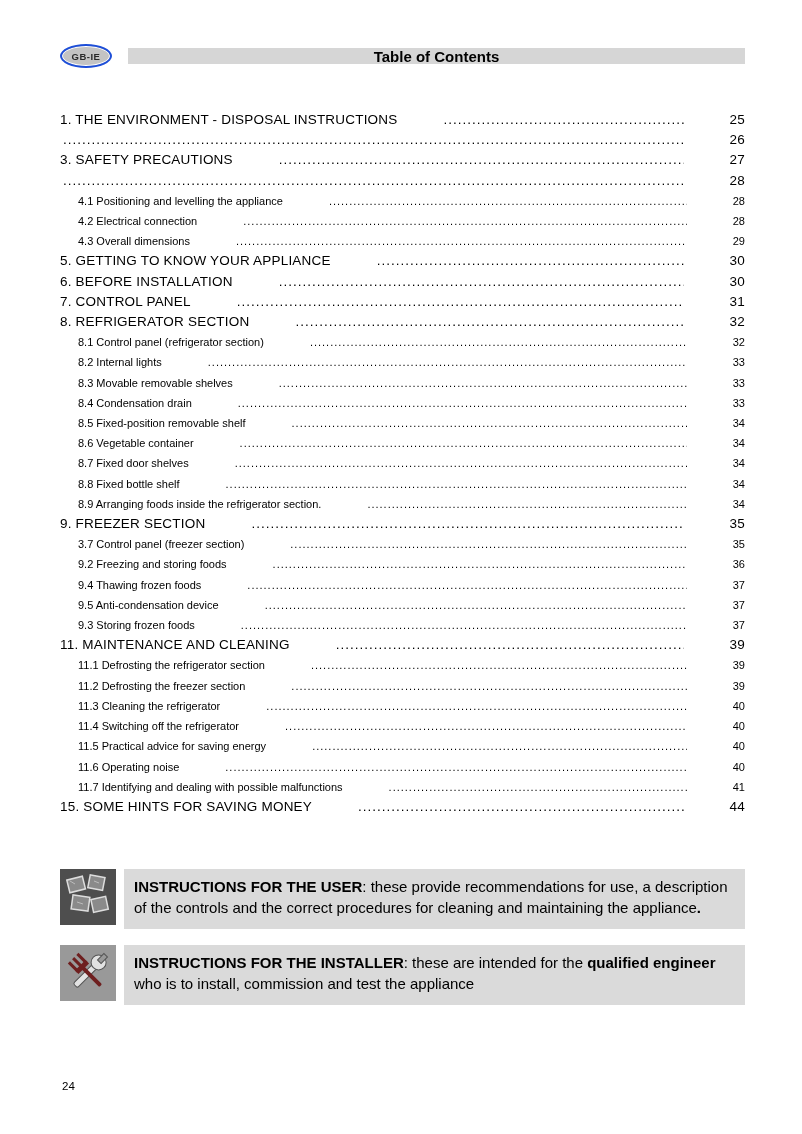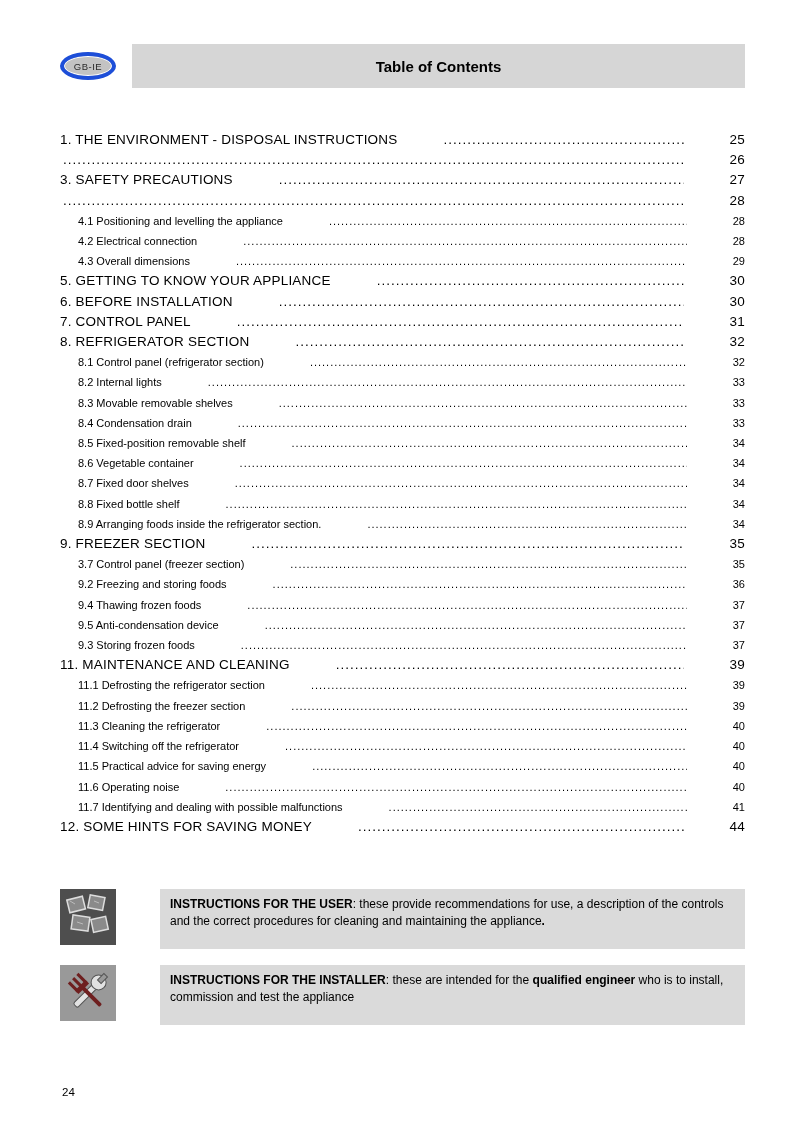--- a/index.html
+++ b/index.html
@@ -7,28 +7,28 @@
     width:802px; height:1134px; position:relative;
     font-family:"Liberation Sans", sans-serif; color:#000;
     overflow:hidden;
   }
   .page { position:absolute; inset:0; background:#fff; }
 
   
   .header-row { display:flex; align-items:center; margin:44px 57px 0 60px; gap:16px; }
   .lang-badge {
     min-width:40px; height:20px; padding:0 4px;
-    border:4px solid #1d4ed8; border-radius:50%;
+    border:2px solid #1d4ed8; border-radius:50%;
     background:#c3c3c3; color:#2a2a2a;
     display:flex; align-items:center; justify-content:center;
-    font-size:9.5px; font-weight:normal; letter-spacing:0.5px;
+    font-size:9.5px; font-weight:bold; letter-spacing:0.5px;
     box-shadow: inset 0 0 0 1px #ffffff;
   }
   .header-bar {
-    flex:1; height:44px; background:#d6d6d6;
+    flex:1; height:16px; background:#d6d6d6;
     display:flex; align-items:center; justify-content:center;
   }
   .header-title { font-size:15px; font-weight:bold; }
 
   
   .toc { margin:42px 57px 0 60px; }
   .toc-row { display:flex; align-items:baseline;gap:40px; }
   .toc-row.lvl1 { font-size:13.5px; line-height:20.2px; letter-spacing:0.2px; }
   .toc-row.lvl2 { font-size:11px; line-height:20.2px; padding-left:18px; }
   .toc-label { white-space:nowrap; padding-right:3px; }
@@ -39,24 +39,24 @@
   }
   .toc-page { white-space:nowrap; padding-left:3px; }
 
   
   .notes { margin:52px 57px 0 60px; }
   .note { display:flex; align-items:flex-start; gap:8px; margin-bottom:16px; }
   .note-icon { width:56px; height:56px; flex:0 0 56px; }
   .note-icon svg { display:block; width:56px; height:56px; }
   .note-text {
     flex:1; background:#dadada; padding:7px 17px 9px 10px;
-    font-size:12px; line-height:1.4; min-height:44px;margin-left:36px;
-  }
-
-  .page-number { position:absolute; left:62px; bottom:36px; font-size:11.5px; }
+    font-size:15px; line-height:1.4; min-height:44px;
+  }
+
+  .page-number { position:absolute; left:62px; bottom:42px; font-size:11.5px; }
 </style>
 </head>
 <body>
 
 <div class="page">
 
   <div class="header-row">
     <div class="lang-badge">GB-IE</div>
     <div class="header-bar">
       <span class="header-title">Table of Contents</span>
@@ -226,21 +226,21 @@
         <span class="toc-label">11.6 Operating noise</span>
         <span class="leader"></span>
         <span class="toc-page">40</span>
       </div>
       <div class="toc-row lvl2">
         <span class="toc-label">11.7 Identifying and dealing with possible malfunctions</span>
         <span class="leader"></span>
         <span class="toc-page">41</span>
       </div>
       <div class="toc-row lvl1">
-        <span class="toc-label">12. SOME HINTS FOR SAVING MONEY</span>
+        <span class="toc-label">15. SOME HINTS FOR SAVING MONEY</span>
         <span class="leader"></span>
         <span class="toc-page">44</span>
       </div>
     </div>
 
   <div class="notes">
 
     <div class="note">
       <div class="note-icon">
         <svg viewBox="0 0 56 56" xmlns="http://www.w3.org/2000/svg">

